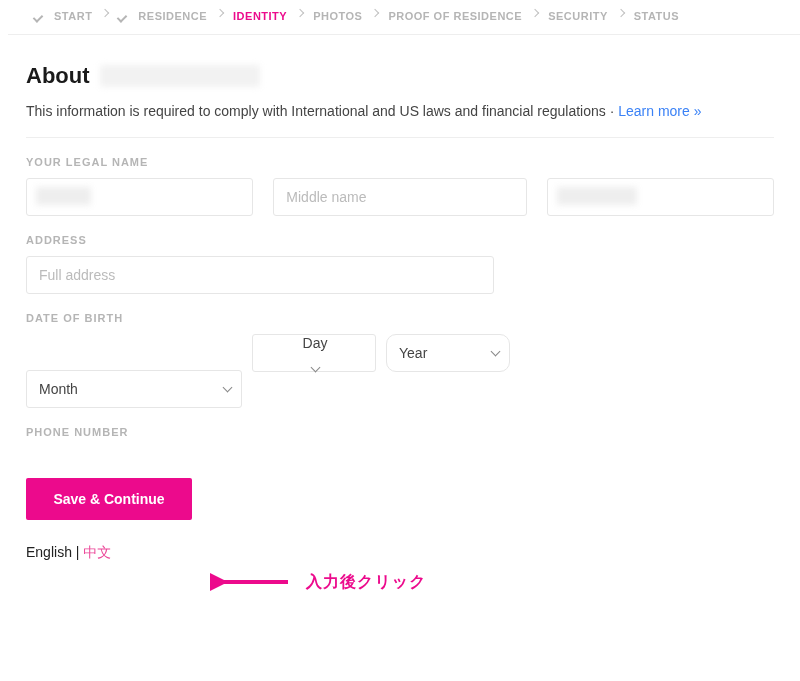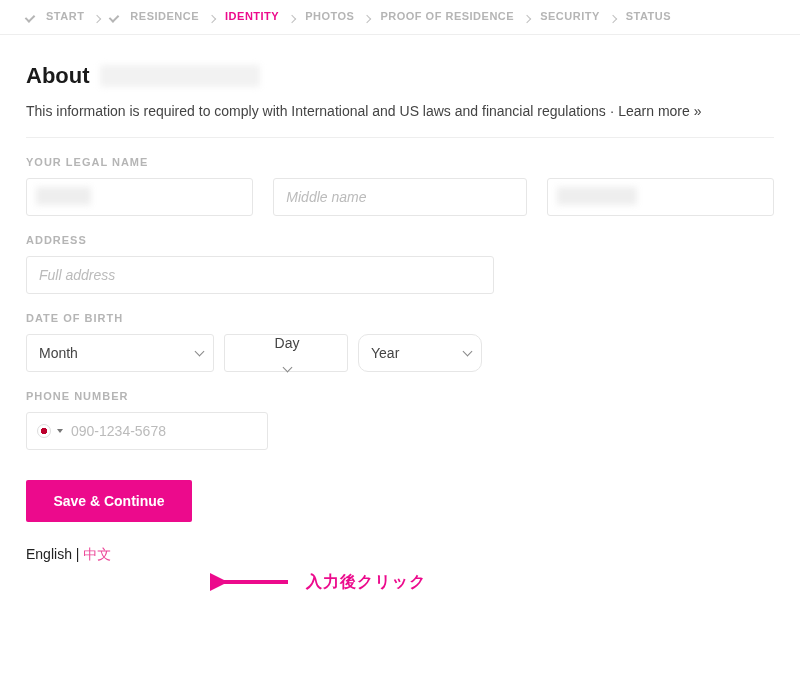--- a/index.html
+++ b/index.html
@@ -5,25 +5,25 @@
   * { box-sizing: border-box; }
   html, body { margin:0; padding:0; }
   body {
     width:800px; height:681px;
     font-family: -apple-system, "Helvetica Neue", Arial, sans-serif;
     background:#fff; color:#1a1a1a;
     position:relative;
   }
   
   .crumbs {
-    display:flex; align-items:flex-end; gap:10px;
+    display:flex; align-items:flex-start; gap:10px;
     padding:10px 26px 12px 26px;
     border-bottom:1px solid #eee;
     font-size:11px; letter-spacing:0.5px;
-    color:#b5b5b5; font-weight:600;
+    color:#b5b5b5; font-weight:600;margin-left:8px;
   }
   .crumb { display:flex; align-items:center; gap:10px; text-transform:uppercase; }
   .crumb.active span { color:#ec0a8c; }
   .crumb .check {
     width:10px; height:10px; display:inline-block; position:relative;
   }
   .crumb .check::after {
     content:""; position:absolute; left:1px; top:2px;
     width:4px; height:7px; border:solid #b5b5b5; border-width:0 2px 2px 0;
     transform:rotate(45deg);
@@ -39,52 +39,52 @@
     display:flex; align-items:center; gap:10px;
   }
   .blurred {
     display:inline-block; width:160px; height:22px;
     background:#f2f2f2; filter:blur(3px); border-radius:2px;
   }
   .sub {
     font-size:14px; color:#444; margin-bottom:18px;
     padding-bottom:18px; border-bottom:1px solid #eee;
   }
-  .sub a { color:#404040; text-decoration:none; }
+  .sub a { color:#3b82f6; text-decoration:none; }
   .label {
     font-size:11px; letter-spacing:1px; color:#b5b5b5;
     font-weight:600; margin:18px 0 10px 0; text-transform:uppercase;
   }
   .row { display:flex; gap:20px; }
   .row.name > * { flex:1; }
   input.text, .select, .phone-wrap {
     border:1px solid #e6e6e6; border-radius:3px; height:38px;
     font-size:14px; padding:0 12px; background:#fff; color:#666;
   }
   input.text::placeholder { color:#bbb; }
-  input.text { outline:none; width:100%;font-style:italic; }
+  input.text { outline:none; width:100%; }
   .blur-input {
     position:relative;
   }
   .blur-input::after {
     content:""; position:absolute; left:10px; top:9px;
     width:55px; height:18px; background:#eee; filter:blur(3px);
   }
   .blur-input.wide::after { width:80px; }
   .addr input { width:468px; }
   .select {
     display:flex; align-items:center; justify-content:space-between;
     cursor:pointer; color:#444; padding-right:10px;
   }
   .select .sel-chev {
     width:7px; height:7px; border:solid #888; border-width:0 1.5px 1.5px 0;
     transform:rotate(45deg); margin-top:-3px;
   }
   .dob { gap:10px; }
-  .dob .select:nth-child(1){ width:188px; }
+  .dob .select:nth-child(1){ width:216px;margin-top:36px; }
   .dob .select:nth-child(2){ width:124px;flex-direction:column; }
   .dob .select:nth-child(3){ width:124px;border-radius:10px; }
   .phone-wrap {
     display:flex; align-items:center; width:242px; padding:0 8px 0 10px; gap:6px;
   }
   .flag {
     width:14px; height:14px; border-radius:50%;
     background: radial-gradient(circle at center, #bc002d 0 35%, #fff 35% 100%);
     border:1px solid #ddd;
   }
@@ -188,25 +188,20 @@
       <span>Day</span>
       <span class="sel-chev"></span>
     </div>
     <div class="select">
       <span>Year</span>
       <span class="sel-chev"></span>
     </div>
   </div>
 
   <div class="label">PHONE NUMBER</div>
-  <div class="phone-wrap">
-    <span class="flag"></span>
-    <span class="mini-chev"></span>
-    <input placeholder="090-1234-5678" style="">
-  </div>
 
   <button class="savebtn">Save &amp; Continue</button>
 
   <div class="langs">
     <span>English</span><span> | </span><a href="#">中文</a>
   </div>
 
 </div>
 
 <div class="annot">

